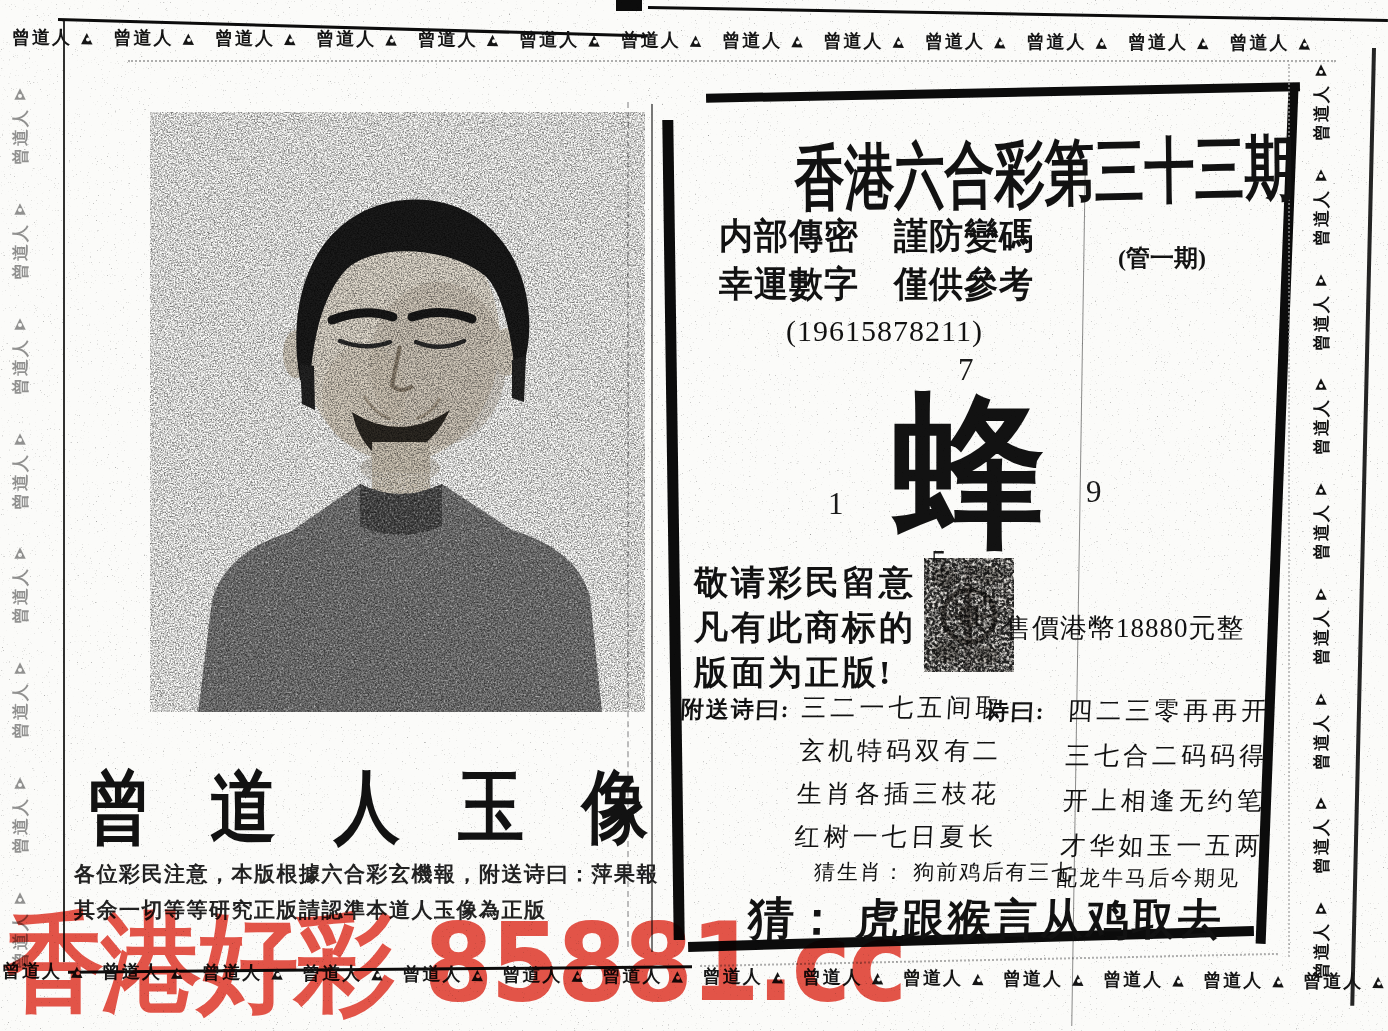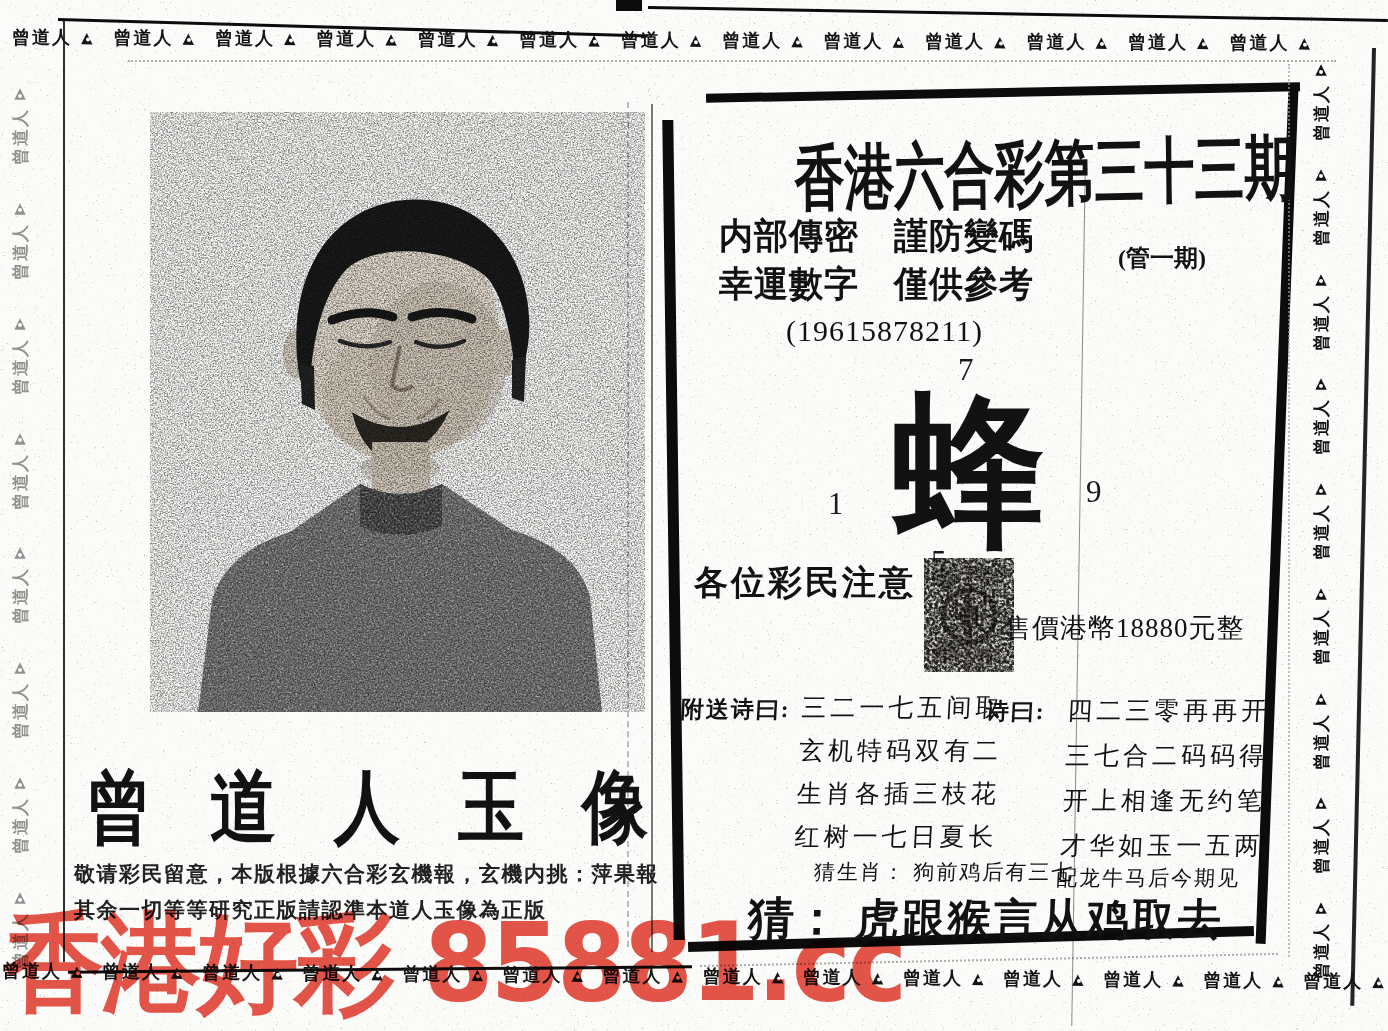--- a/index.html
+++ b/index.html
@@ -324,42 +324,44 @@
   <path d="M222,330 L222,384 Q250,398 280,384 L280,330 Z" fill="#cfc6b6"></path>
 
   <path d="M48,600 L62,488 Q76,440 140,420 L210,372 Q250,392 292,372 L362,418 Q428,438 440,485 L452,600 Z" fill="#6d6d6d"></path>
   <path d="M210,372 L210,414 Q250,432 292,414 L292,372 Q250,392 210,372 Z" fill="#3e3e3e"></path>
   <rect x="30" y="360" width="440" height="240" filter="url(#grainJ)" opacity=".5"></rect>
 
   <rect width="495" height="600" filter="url(#grainP)" opacity=".5"></rect>
 </svg>
 
 <div class="abs" id="lp-heading">曾道人玉像</div>
-<div class="abs lp-note" id="lp-note1">敬请彩民留意，本版根據六合彩玄機報，玄機内挑：萍果報</div>
+<div class="abs lp-note" id="lp-note1">各位彩民注意，本版根據六合彩玄機報，附送诗曰：萍果報</div>
 <div class="abs lp-note" id="lp-note2">其余一切等等研究正版請認準本道人玉像為正版</div>
 
 <div class="abs" id="rp-title">香港六合彩第三十三期</div>
 
 <div class="abs" id="rp-sub">
   <div>内部傳密　謹防變碼</div>
   <div>幸運數字　僅供參考</div>
 </div>
 <div class="abs" id="rp-aside">(管一期)</div>
 
 <div class="abs" id="rp-serial">(19615878211)</div>
 
 <div class="abs lucky" id="num-top">7</div>
 <div class="abs lucky" id="num-left">1</div>
 <div class="abs lucky" id="num-right">9</div>
 <div class="abs lucky" id="num-bottom">5</div>
 
 <div class="abs" id="big-char">蜂</div>
 
 <div class="abs" id="auth-block">
-  <div>各位彩民注意</div>
+  <div>敬请彩民留意</div>
+  <div>凡有此商标的</div>
+  <div>版面为正版!</div>
 </div>
 
 <svg class="abs" style="left:924px;top:558px" width="90" height="114" viewBox="0 0 90 114">
   <defs>
     <filter id="grainS" x="0" y="0" width="100%" height="100%">
       <feTurbulence type="fractalNoise" baseFrequency="0.35" numOctaves="3" seed="11" result="n"></feTurbulence>
       <feColorMatrix in="n" type="matrix" values="0 0 0 0 0  0 0 0 0 0  0 0 0 0 0  1.6 1.6 1.6 0 -1.7"></feColorMatrix>
     </filter>
   </defs>
   <rect width="90" height="114" fill="#c9c3ba" opacity=".45"></rect>

